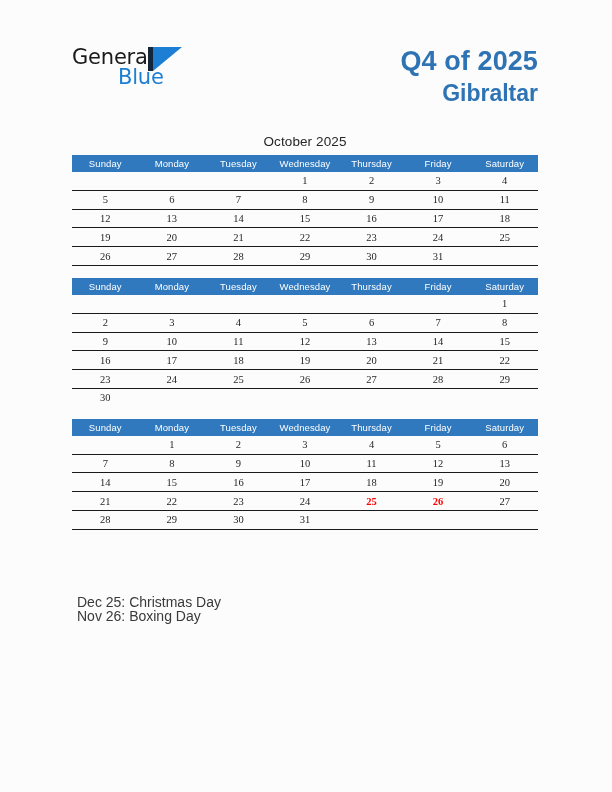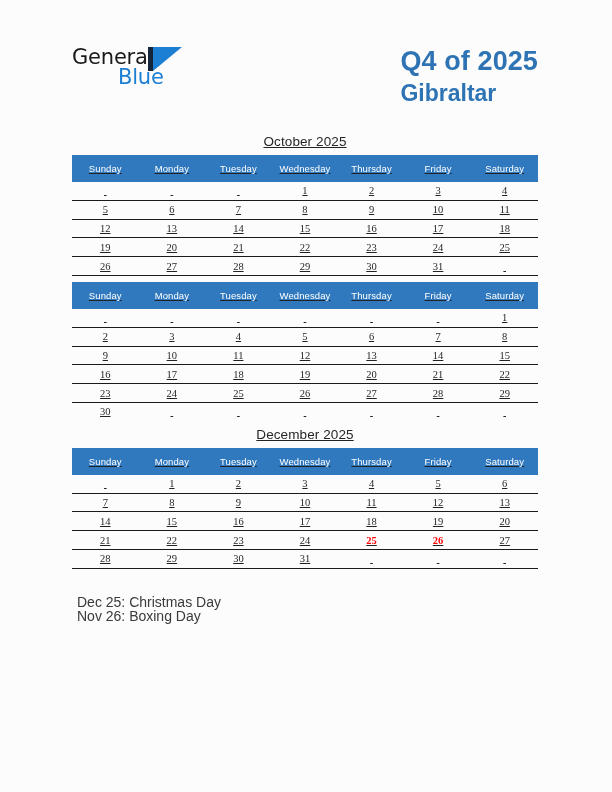--- a/index.html
+++ b/index.html
@@ -83,20 +83,21 @@
     width: 0;
     height: 0;
     border-top: 24px solid #1c7fd4;
     border-right: 29px solid transparent;
   }
 
   .title-block {
     position: absolute;
     right: 74px;
     top: 44px;
+    text-align: right;
   }
   .quarter-title {
     font-size: 27px;
     font-weight: bold;
     color: #2e74b5;
     letter-spacing: 0.1px;
     line-height: 34px;
     white-space: nowrap;
   }
   .country-title {
@@ -110,42 +111,41 @@
 
   
   .months {
     position: absolute;
     left: 72px;
     top: 134px;
     width: 466px;
   }
   .month {
     width: 466px;
-    margin-bottom: 6px;
-    text-decoration: underline;
+    margin-bottom: 12px;
   }
   .month-title {
     text-align: center;
     font-size: 13.5px;
     color: #262626;
     padding-bottom: 6px;
     font-family: "Liberation Sans", sans-serif;
     letter-spacing: 0.1px;
   }
   table.cal {
     width: 466px;
     border-collapse: collapse;
     table-layout: fixed;
   }
   table.cal th {
     background: #3079be;
     color: #ffffff;
     font-size: 9.5px;
     font-weight: normal;
-    height: 27px;
+    height: 17px;
     text-align: center;
     vertical-align: middle;
     letter-spacing: 0.1px;
     padding: 0;
   }
   table.cal td {
     height: 17.8px;
     text-align: center;
     vertical-align: middle;
     font-size: 10.5px;
@@ -331,21 +331,20 @@
               <td class="empty">&nbsp;</td>
               <td class="empty">&nbsp;</td>
               <td class="empty">&nbsp;</td>
               <td class="empty">&nbsp;</td>
               <td class="empty">&nbsp;</td>
             </tr>
           </tbody>
         </table>
       </div>
       <div class="month">
-        <div class="month-title">December 2025</div>
         <table class="cal">
           <thead>
             <tr>
               <th>Sunday</th>
               <th>Monday</th>
               <th>Tuesday</th>
               <th>Wednesday</th>
               <th>Thursday</th>
               <th>Friday</th>
               <th>Saturday</th>

